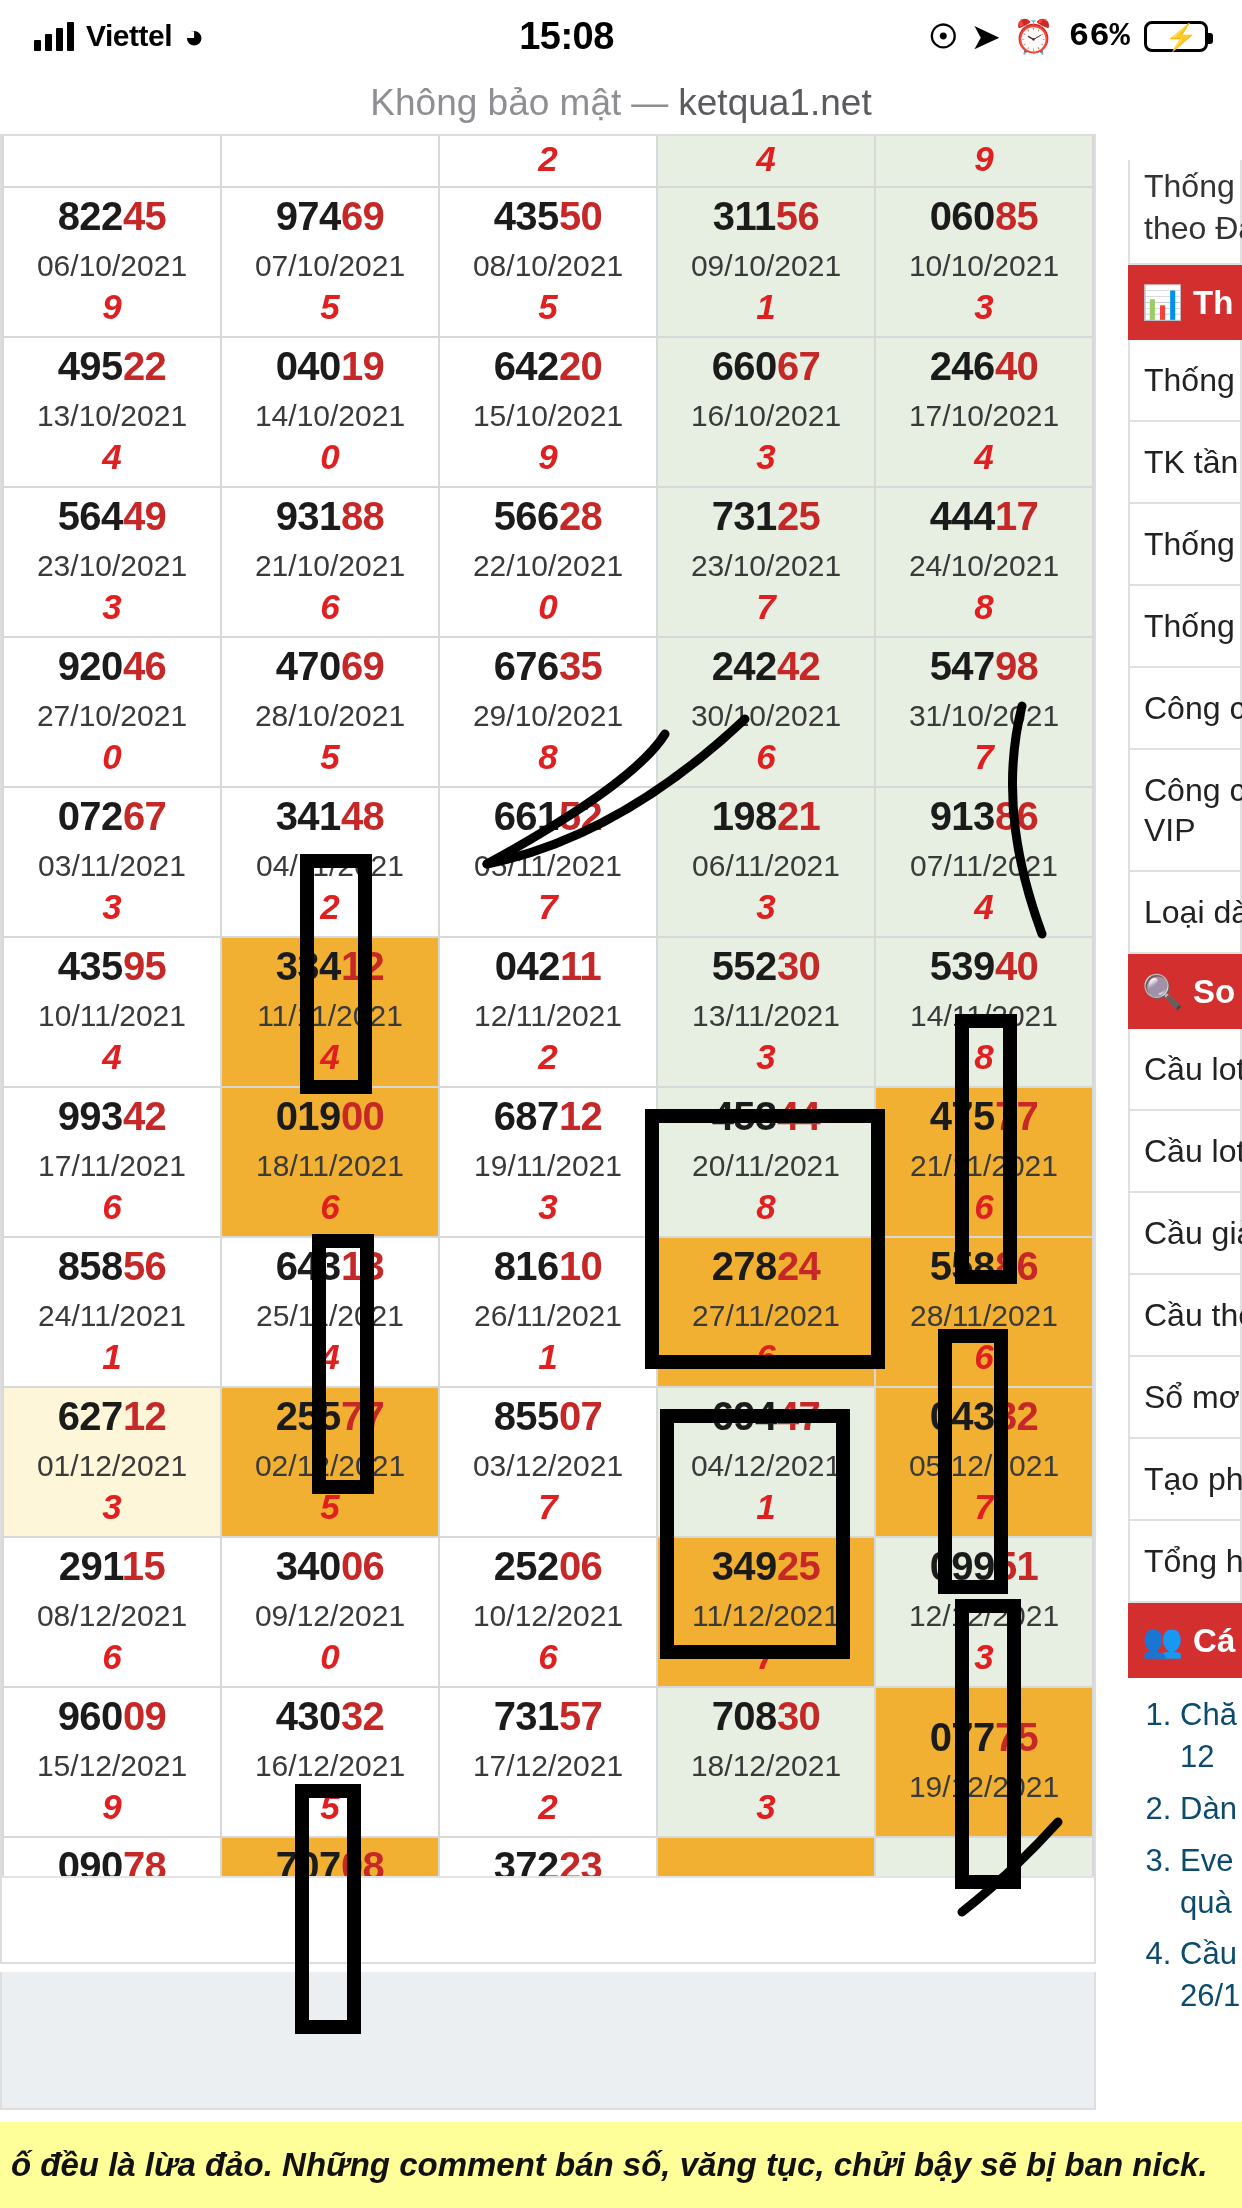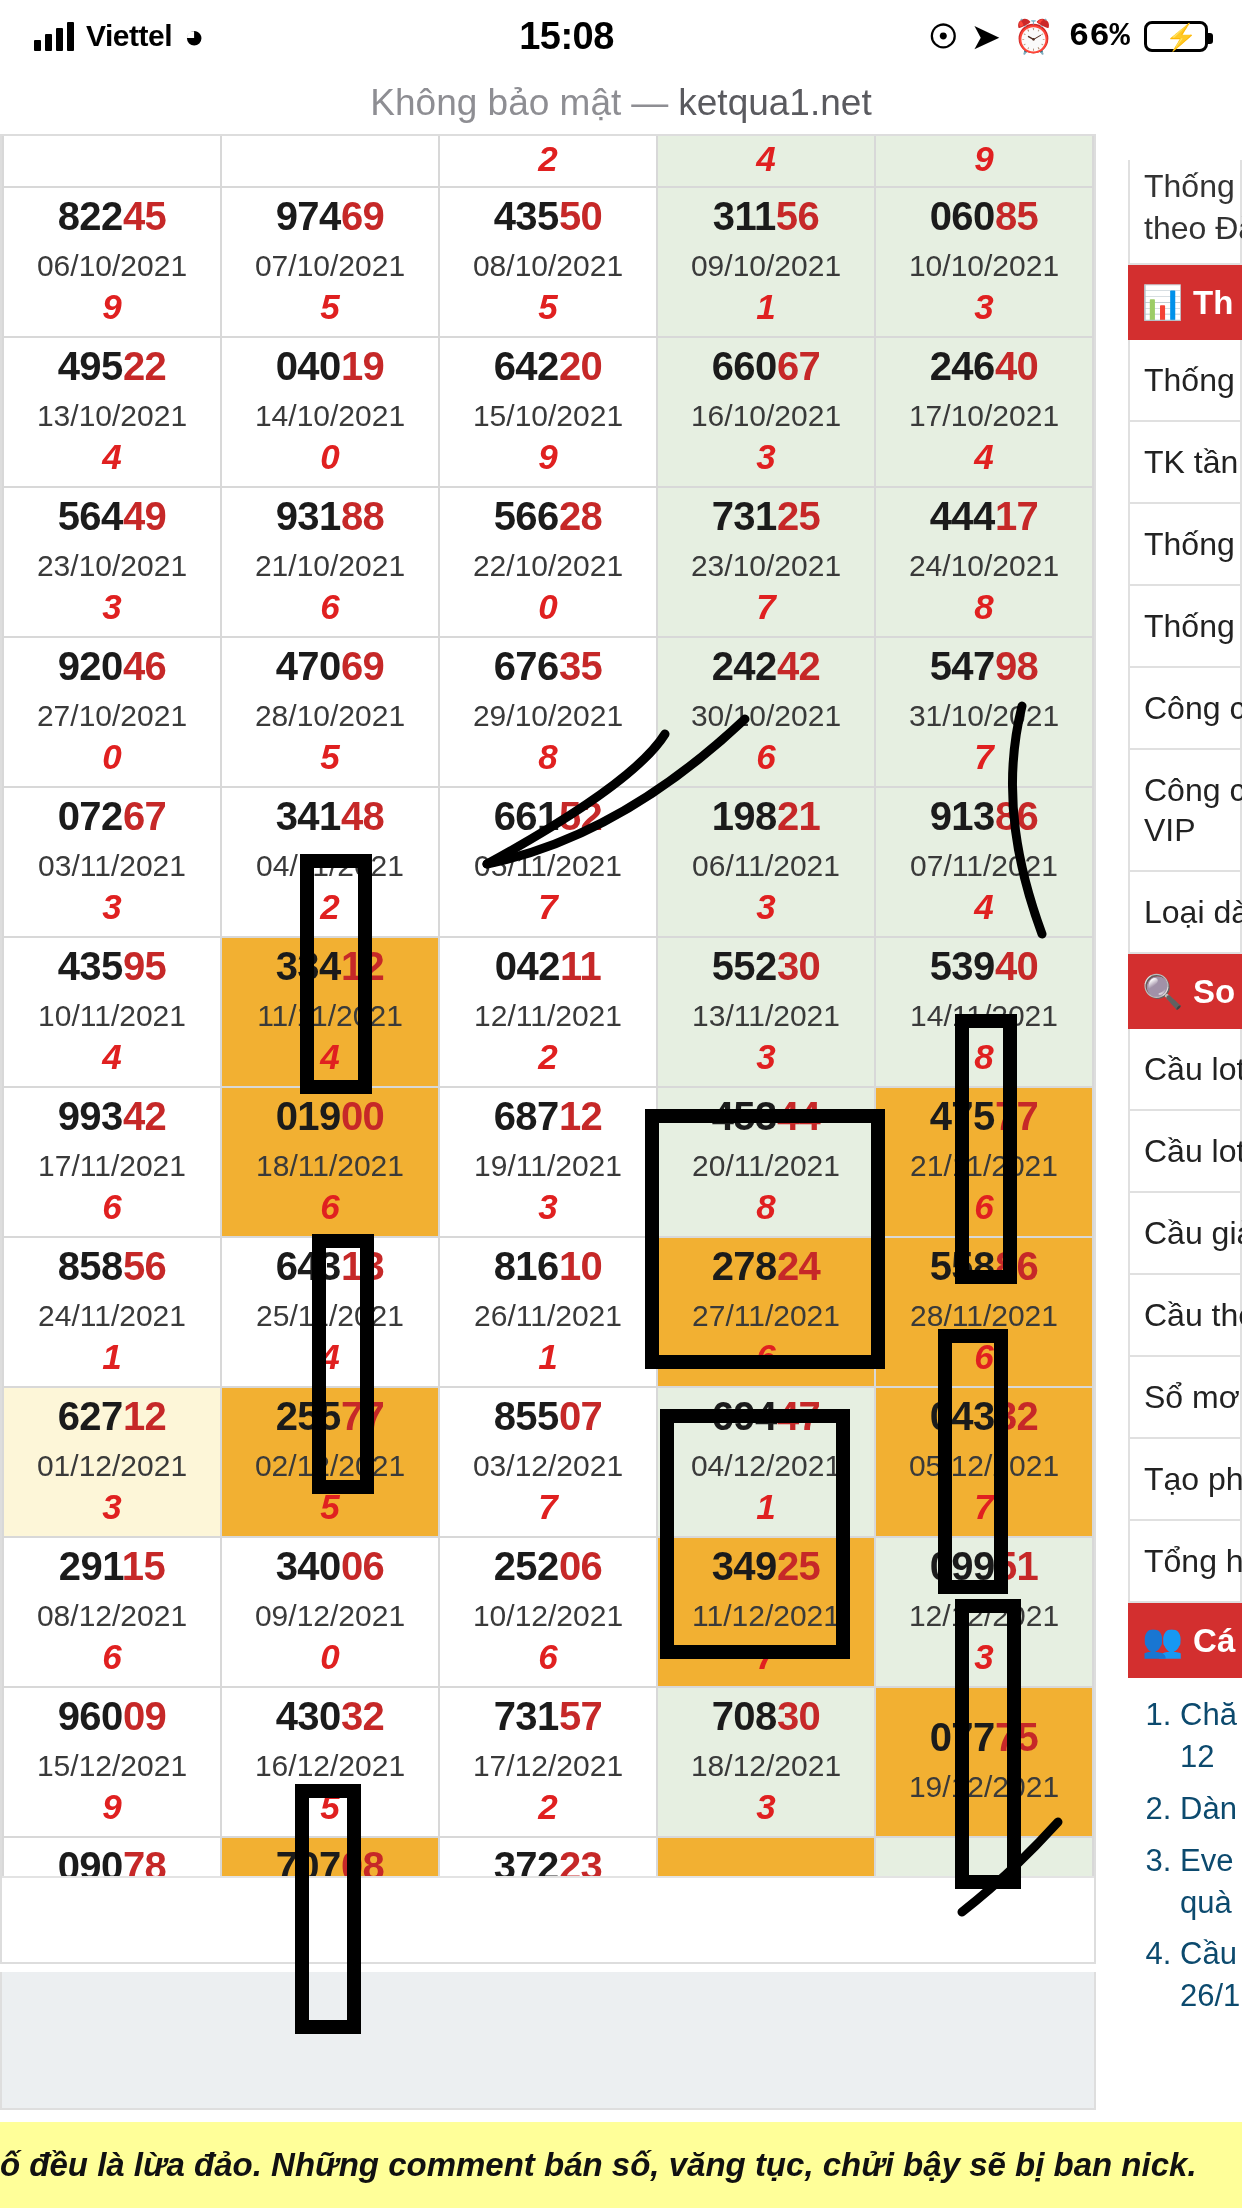--- a/index.html
+++ b/index.html
@@ -121,21 +121,21 @@
   ol.side-list{
     margin:16px 0 0 52px;font-size:31px;color:#0c4a6e;line-height:1.35;
   }
   ol.side-list li{margin-bottom:10px;white-space:nowrap;}
 
   
   #notice{
     position:absolute;left:0;bottom:0;width:1242px;height:86px;
     background:#ffff99;display:flex;align-items:center;
     font-size:33px;font-style:italic;font-weight:700;color:#111;
-    padding-left:0;overflow:hidden;white-space:nowrap;
+    padding-left:11px;overflow:hidden;white-space:nowrap;
   }
   .rect-anno{
     position:absolute;border:14px solid #000;background:transparent;
   }
   svg.ink{position:absolute;left:0;top:0;width:1242px;height:2074px;overflow:visible;}
 </style>
 </head>
 <body>
 
 <div id="statusbar">

